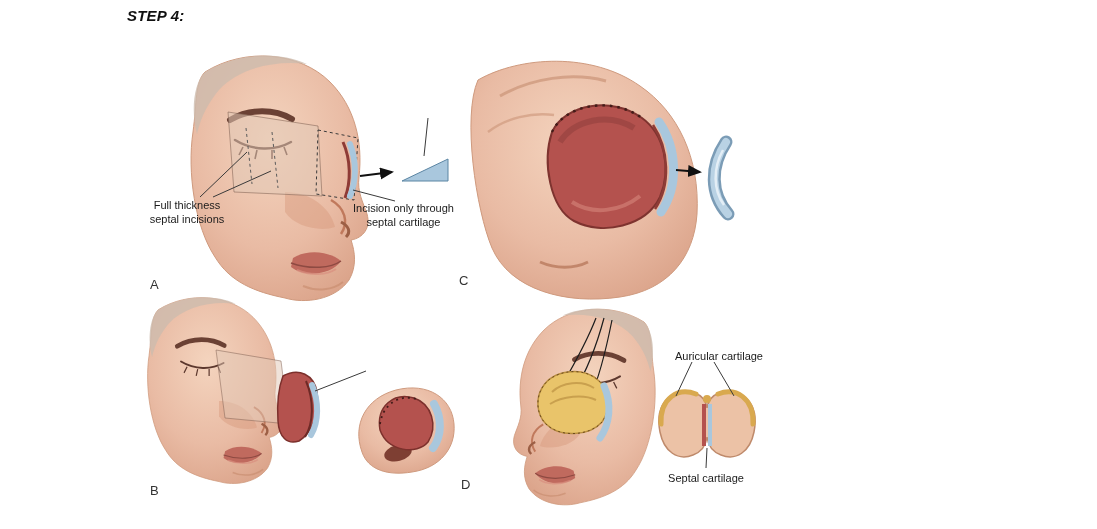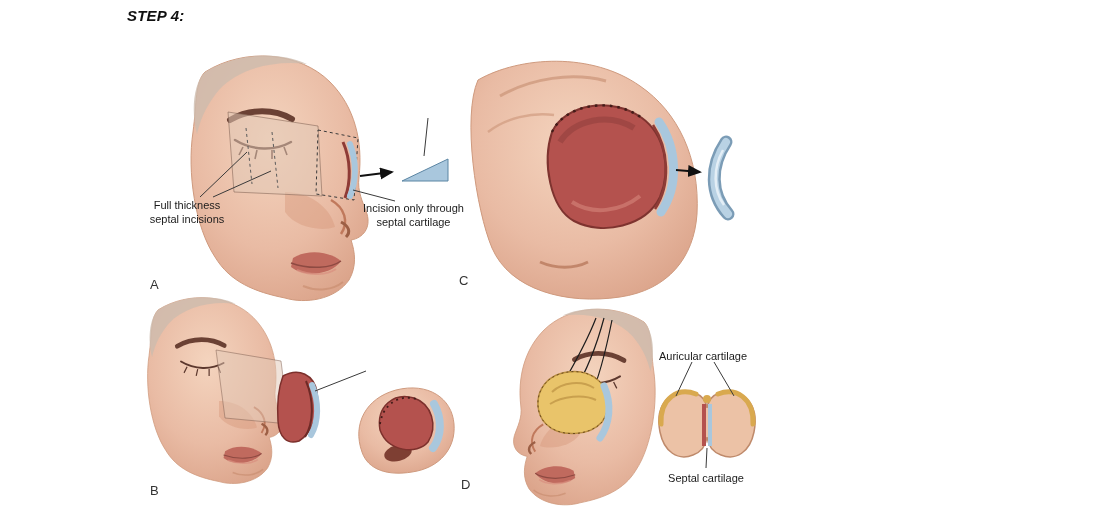--- a/index.html
+++ b/index.html
@@ -124,23 +124,23 @@
         <circle cx="707" cy="399" r="4" fill="#d9a94f"></circle>
       </g>
       <line x1="692" y1="362" x2="676" y2="396" stroke="#3a3a3a" stroke-width="1"></line>
       <line x1="714" y1="362" x2="734" y2="396" stroke="#3a3a3a" stroke-width="1"></line>
       <line x1="706" y1="468" x2="707" y2="448" stroke="#3a3a3a" stroke-width="1"></line>
     </g>
   </svg>
 
   <div class="fig-label" style="left:132px; top:198px; width:110px;">Full thickness
 septal incisions</div>
-  <div class="fig-label" style="left:351px; top:201px; width:125px;text-align:center;">Incision only through
+  <div class="fig-label" style="left:341px; top:201px; width:125px;text-align:center;">Incision only through
 septal cartilage</div>
-  <div class="fig-label" style="left:643px; top:349px; width:120px;">Auricular cartilage</div>
+  <div class="fig-label" style="left:643px; top:349px; width:120px;text-align:right;">Auricular cartilage</div>
   <div class="fig-label" style="left:646px; top:471px; width:120px;">Septal cartilage</div>
 
   <div class="panel-letter" style="left:150px; top:277px;">A</div>
   <div class="panel-letter" style="left:459px; top:273px;">C</div>
   <div class="panel-letter" style="left:150px; top:483px;">B</div>
   <div class="panel-letter" style="left:461px; top:477px;">D</div>
 
 </div>
 
 </body></html>

